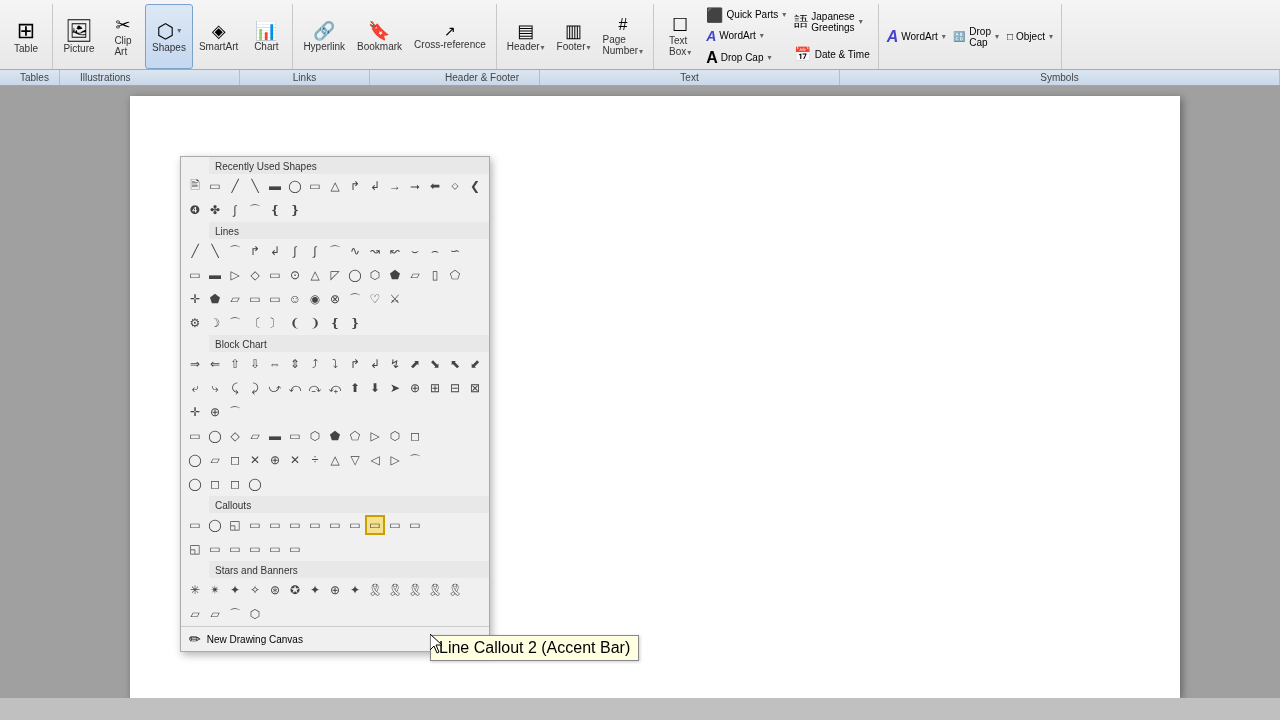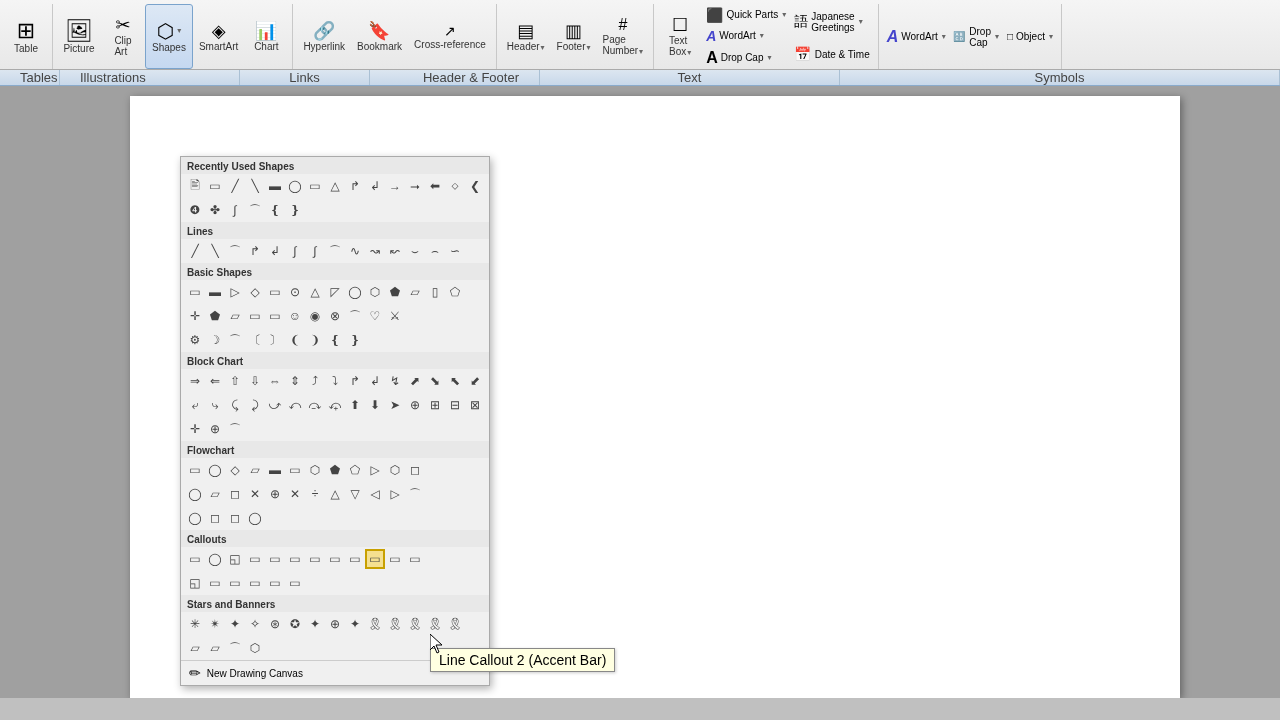--- a/index.html
+++ b/index.html
@@ -16,21 +16,21 @@
       position: relative;
     }
 
     
     .section-labels {
       background: linear-gradient(to bottom, #dce6f0, #c8d8ea);
       height: 16px;
       display: flex;
       align-items: center;
       border-bottom: 1px solid #8aabcc;
-      font-size: 13px;
+      font-size: 10px;
       color: #444;
     }
 
     .section-label {
       padding: 0 20px;
       border-right: 1px solid #aac0d4;
       height: 100%;
       display: flex;
       align-items: center;
     }
@@ -43,24 +43,25 @@
       width: 310px;
       background: #f0f0f0;
       border: 1px solid #aaa;
       box-shadow: 2px 3px 8px rgba(0,0,0,0.3);
       z-index: 100;
       font-size: 10px;
     }
 
     .shapes-section-title {
       font-size: 10px;
-      font-weight: bold;
+      font-weight: normal;
       color: #333;
       padding: 4px 4px 2px 6px;
       background: #e8e8e8;
+      margin-left: 28px;
     }
 
     .shapes-grid {
       display: flex;
       flex-wrap: wrap;
       padding: 2px 4px;
       gap: 0;
     }
 
     .shape-btn {
@@ -80,26 +81,26 @@
       align-items: center;
       padding: 4px 8px;
       border-top: 1px solid #ccc;
       cursor: pointer;
       background: #f0f0f0;
     }
 
     
     .tooltip {
       position: absolute;
-      top: 562px;
+      top: 549px;
       left: 430px;
       background: #ffffe1;
       border: 1px solid #888;
       padding: 3px 8px;
-      font-size: 14px;
+      font-size: 16px;
       color: #000;
       z-index: 200;
       white-space: nowrap;
       box-shadow: 1px 1px 3px rgba(0,0,0,0.2);
     }
 
     
     .doc-area {
       background: #a0a0a0;
       flex: 1;
@@ -357,23 +358,20 @@
       <div class="shape-btn">∫</div>
       <div class="shape-btn">⌒</div>
       <div class="shape-btn">∿</div>
       <div class="shape-btn">↝</div>
       <div class="shape-btn">↜</div>
       <div class="shape-btn">⌣</div>
       <div class="shape-btn">⌢</div>
       <div class="shape-btn">∽</div>
     </div>
 
-    <div class="shapes-section-title">
-      <span>Basic Shapes</span>
-    </div>
     <div class="shapes-grid">
       <div class="shape-btn">▭</div>
       <div class="shape-btn">▬</div>
       <div class="shape-btn">▷</div>
       <div class="shape-btn">◇</div>
       <div class="shape-btn">▭</div>
       <div class="shape-btn">⊙</div>
       <div class="shape-btn">△</div>
       <div class="shape-btn">◸</div>
       <div class="shape-btn">◯</div>
@@ -444,23 +442,20 @@
       <div class="shape-btn">⊞</div>
       <div class="shape-btn">⊟</div>
       <div class="shape-btn">⊠</div>
     </div>
     <div class="shapes-grid">
       <div class="shape-btn">✛</div>
       <div class="shape-btn">⊕</div>
       <div class="shape-btn">⌒</div>
     </div>
 
-    <div class="shapes-section-title">
-      <span>Flowchart</span>
-    </div>
     <div class="shapes-grid">
       <div class="shape-btn">▭</div>
       <div class="shape-btn">◯</div>
       <div class="shape-btn">◇</div>
       <div class="shape-btn">▱</div>
       <div class="shape-btn">▬</div>
       <div class="shape-btn">▭</div>
       <div class="shape-btn">⬡</div>
       <div class="shape-btn">⬟</div>
       <div class="shape-btn">⬠</div>

